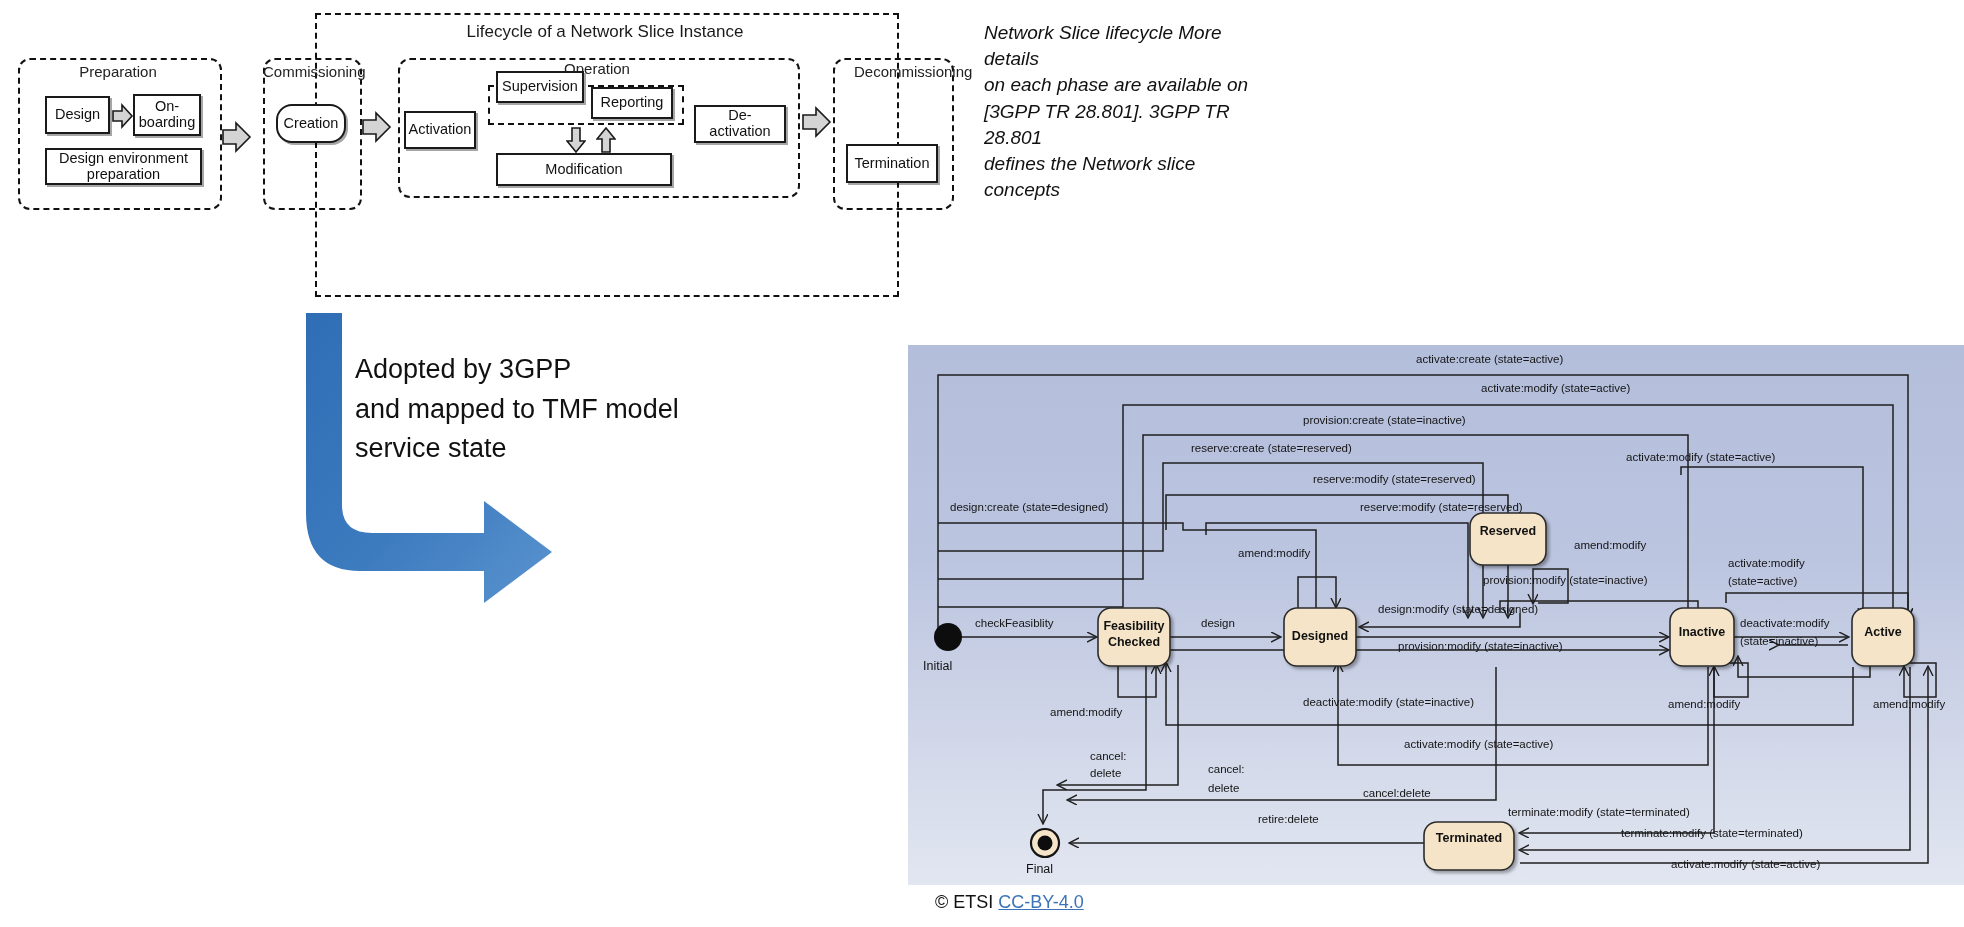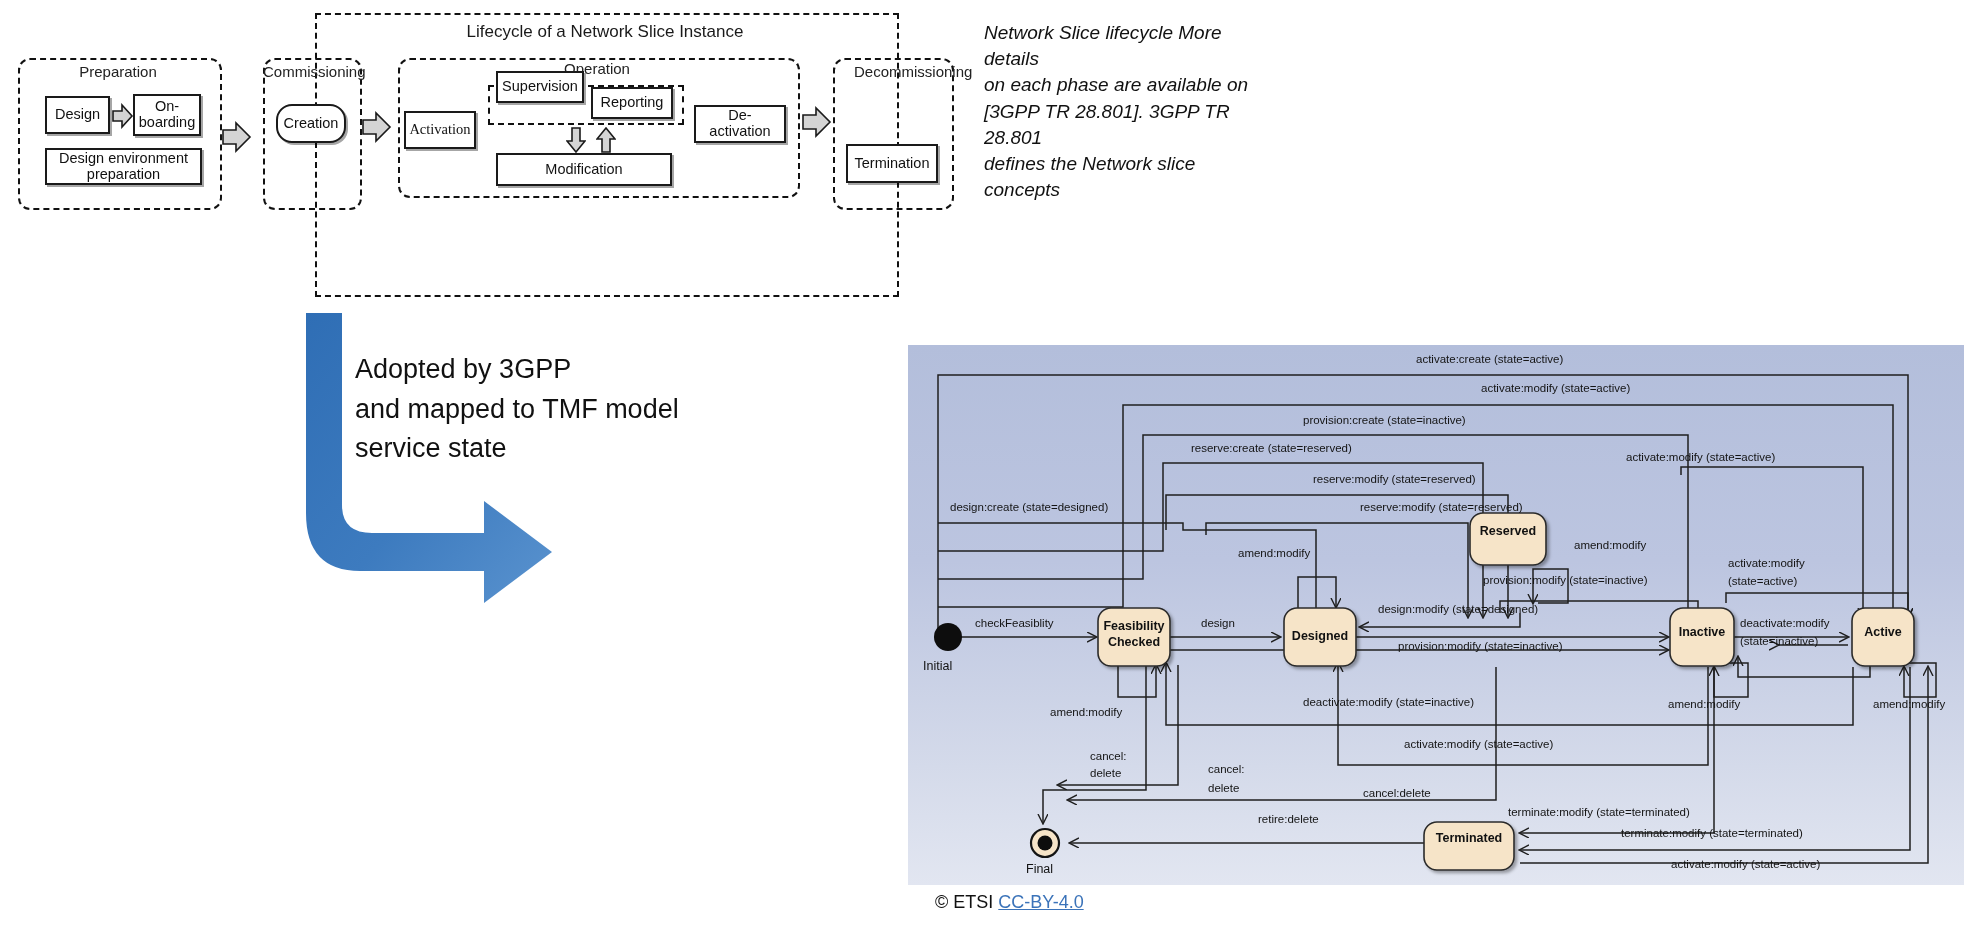--- a/index.html
+++ b/index.html
@@ -63,21 +63,21 @@
   <div class="phase" style="left:263px;top:58px;width:95px;height:148px;"></div>
   <div class="phase-label" style="left:263px;top:63px;width:95px;">Commissioning</div>
   <div class="nbox" style="left:276px;top:104px;width:70px;height:39px;border-radius:16px;">Creation</div>
 
   <svg class="fatarrow" style="left:362px;top:110px;" width="30" height="34" viewBox="0 0 30 34">
     <path d="M1,10 L14,10 L14,3 L28,17 L14,31 L14,24 L1,24 Z" fill="#d4d4d4" stroke="#1a1a1a" stroke-width="1.6"></path>
   </svg>
 
   <div class="phase" style="left:398px;top:58px;width:398px;height:136px;"></div>
   <div class="phase-label" style="left:398px;top:60px;width:398px;">Operation</div>
-  <div class="nbox" style="left:404px;top:111px;width:72px;height:38px;font-family:Liberation Serif, serif;">Activation</div>
+  <div class="nbox" style="left:404px;top:111px;width:72px;height:38px;">Activation</div>
 
   <div class="dashbox" style="left:488px;top:85px;width:192px;height:36px;"></div>
   <div class="nbox" style="left:496px;top:71px;width:88px;height:32px;">Supervision</div>
   <div class="nbox" style="left:591px;top:87px;width:82px;height:32px;">Reporting</div>
 
   <svg class="fatarrow" style="left:566px;top:127px;" width="20" height="26" viewBox="0 0 20 26">
     <path d="M6,1 L14,1 L14,14 L19,14 L10,25 L1,14 L6,14 Z" fill="#d4d4d4" stroke="#1a1a1a" stroke-width="1.6"></path>
   </svg>
   <svg class="fatarrow" style="left:596px;top:127px;" width="20" height="26" viewBox="0 0 20 26">
     <path d="M6,25 L14,25 L14,12 L19,12 L10,1 L1,12 L6,12 Z" fill="#d4d4d4" stroke="#1a1a1a" stroke-width="1.6"></path>

